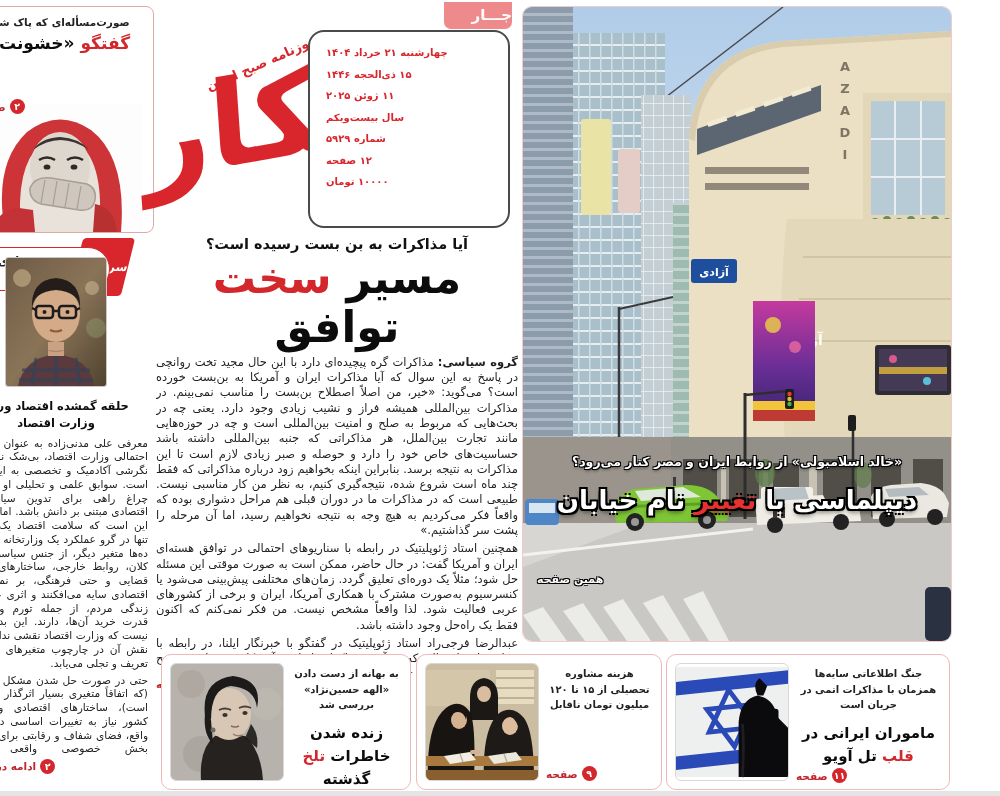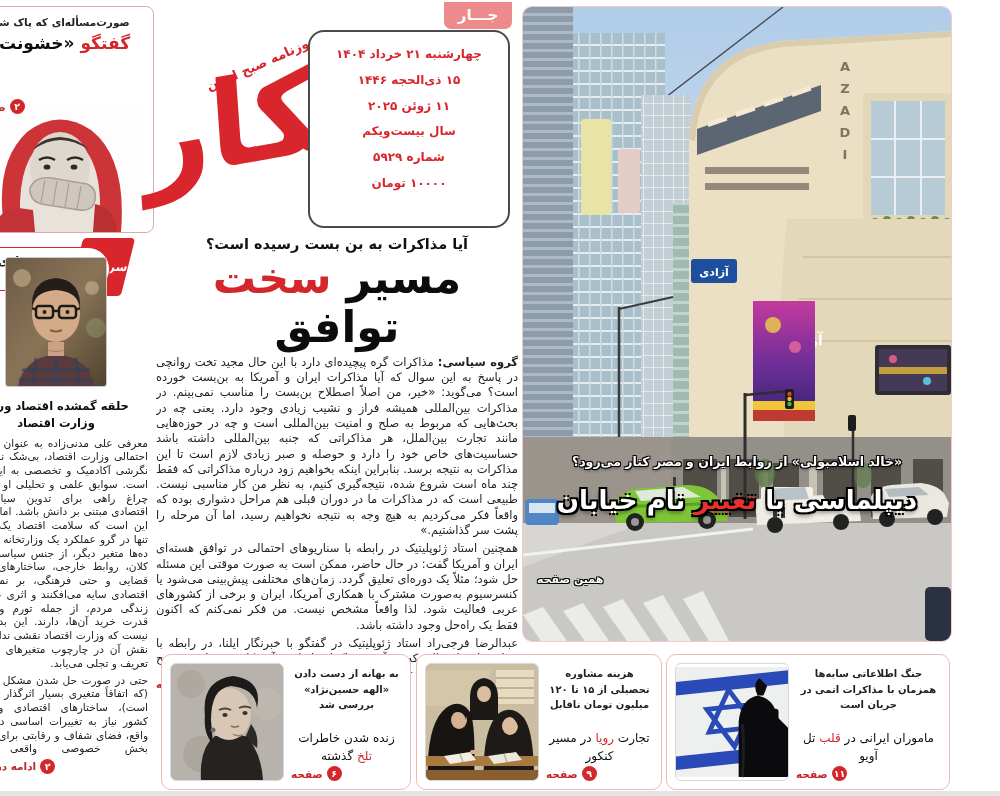--- a/index.html
+++ b/index.html
@@ -13,28 +13,28 @@
   .tl-head{margin:3px 6px 0;text-align:center;font-size:17px;font-weight:bold;color:#0d0d0d;line-height:1.5;}
   .tl-badge{position:absolute;left:9px;top:92px;z-index:3;}
   .tl-photo{position:absolute;bottom:0;left:50%;transform:translateX(-50%);width:168px;height:128px;}
   
   .badge-row{display:flex;justify-content:flex-end;align-items:center;gap:4px;}
   .pnum{display:inline-flex;min-width:15px;height:15px;padding:0 2px;border-radius:9px;background:#d4272c;
         color:#fff;font-size:9.5px;font-weight:bold;align-items:center;justify-content:center;box-sizing:border-box;}
   .plabel{font-size:10.5px;font-weight:bold;color:#c2262b;}
   
   .corner-banner{position:absolute;left:488px;top:2px;width:68px;height:27px;background:#ef8a8c;color:#fff;
-        font-weight:bold;font-size:15px;text-align:center;line-height:26px;border-radius:0 0 7px 7px;z-index:3;}
+        font-weight:bold;font-size:15px;line-height:26px;border-radius:0 0 7px 7px;z-index:3;}
   .logo{position:absolute;left:188px;top:10px;width:310px;height:212px;color:#d9262c;font-size:118px;
         font-weight:bold;text-align:center;line-height:205px;transform:rotate(-10deg) skewX(-6deg);z-index:1;}
   .tagline{position:absolute;left:246px;top:56px;color:#d9262c;font-size:13px;font-weight:bold;
         transform:rotate(-24deg);z-index:2;}
   .datebox{position:absolute;left:352px;top:30px;width:202px;height:198px;background:#fff;border:2px solid #4a4a4a;
-        border-radius:16px;box-sizing:border-box;padding:10px 16px 0;color:#d9262c;font-size:12px;font-weight:600;
-        line-height:2.15;text-align:center;z-index:2;}
+        border-radius:16px;box-sizing:border-box;padding:10px 16px 0;color:#d9262c;font-size:10px;font-weight:600;
+        line-height:2.15;text-align:left;z-index:2;}
   
   .main-story{position:absolute;left:200px;top:236px;width:362px;height:424px;}
   .ms-kicker{text-align:center;font-size:14.5px;font-weight:bold;color:#111;}
   .ms-head{margin:2px 0 2px;text-align:center;font-size:43px;font-weight:bold;color:#0c0c0c;line-height:1.15;}
   .ms-body{font-size:11.5px;line-height:1.33;text-align:justify;color:#1f1f1f;height:318px;overflow:hidden;}
   .ms-body p{margin:0 0 3px;}
   .more-row{margin-top:4px;display:flex;justify-content:flex-end;align-items:center;gap:4px;}
   
   .photo-story{position:absolute;left:566px;top:6px;width:428px;height:634px;border:1px solid #f2caca;
         border-radius:10px;overflow:hidden;}
@@ -61,21 +61,21 @@
   .ed-body{font-size:10.6px;line-height:1.3;text-align:justify;color:#222;height:318px;overflow:hidden;}
   .ed-body p{margin:0 0 3px;}
   
   .bbox{position:absolute;top:654px;height:136px;background:#fff;border:1.5px solid #eeb9b9;border-radius:10px;
         display:flex;box-sizing:border-box;padding:8px;gap:7px;}
   .bphoto{flex:0 0 112px;width:112px;height:116px;border-radius:6px;overflow:hidden;align-self:center;
         border:1px solid #d8d8d8;}
   .bphoto svg{display:block;width:100%;height:100%;}
   .btext{flex:1;display:flex;flex-direction:column;align-items:center;text-align:center;padding-top:3px;min-width:0;}
   .bkicker{font-size:10px;font-weight:600;color:#222;line-height:1.55;}
-  .bhead{margin-top:16px;font-size:12px;font-weight:normal;color:#0c0c0c;line-height:1.55;}
+  .bhead{margin-top:9px;font-size:15px;font-weight:bold;color:#0c0c0c;line-height:1.55;}
   .bbadge{margin-top:auto;align-self:flex-end;}
   .bottom-strip{position:absolute;left:0;right:0;bottom:0;height:5px;background:#e4e4e4;}
 </style>
 </head>
 <body>
 
 <div id="page">
 
   <section class="tl-box">
     <div class="tl-kicker">صورت‌مسأله‌ای که پاک شد!</div>
@@ -116,20 +116,21 @@
   <header>
     <div class="corner-banner">جـــار</div>
     <div class="logo">ابتکار</div>
     <div class="tagline">روزنامه صبح ایران</div>
     <div class="datebox">
       <div>چهارشنبه ۲۱ خرداد ۱۴۰۴</div>
       <div>۱۵ ذی‌الحجه ۱۴۴۶</div>
       <div>۱۱ ژوئن ۲۰۲۵</div>
       <div>سال بیست‌ویکم</div>
       <div>شماره ۵۹۲۹</div>
+      <div>۱۲ صفحه</div>
       <div>۱۰۰۰۰ تومان</div>
     </div>
   </header>
 
   <section class="main-story">
     <div class="ms-kicker">آیا مذاکرات به بن بست رسیده است؟</div>
     <h1 class="ms-head"><span>مسیر</span> <span class="red">سخت</span> <span>توافق</span></h1>
     <div class="ms-body">
       <p><strong>گروه سیاسی:</strong>
          <span>مذاکرات گره پیچیده‌ای دارد با این حال مجید تخت روانچی در پاسخ به این سوال که آیا مذاکرات ایران و آمریکا به بن‌بست خورده است؟ می‌گوید: «خیر، من اصلاً اصطلاح بن‌بست را مناسب نمی‌بینم. در مذاکرات بین‌المللی همیشه فراز و نشیب زیادی وجود دارد. یعنی چه در بحث‌هایی که مربوط به صلح و امنیت بین‌المللی است و چه در حوزه‌هایی مانند تجارت بین‌الملل، هر مذاکراتی که جنبه بین‌المللی داشته باشد حساسیت‌های خاص خود را دارد و حوصله و صبر زیادی لازم است تا این مذاکرات به نتیجه برسد. بنابراین اینکه بخواهیم زود درباره مذاکراتی که فقط چند ماه است شروع شده، نتیجه‌گیری کنیم، به نظر من کار مناسبی نیست. طبیعی است که در مذاکرات ما در دوران قبلی هم مراحل دشواری بوده که واقعاً فکر می‌کردیم به هیچ وجه به نتیجه نخواهیم رسید، اما آن مرحله را پشت سر گذاشتیم.»</span></p>
@@ -385,21 +386,20 @@
         <path d="M60,62 Q64,64 68,62" stroke="#8a6a58" stroke-width="1.6" fill="none"></path>
         <path d="M62,70 Q66,73 72,71" stroke="#9a7a66" stroke-width="1.4" fill="none"></path>
         <circle cx="42" cy="66" r="2.5" fill="#6a6a6a"></circle>
       </svg>
     </div>
   </section>
 
   <section class="bbox" style="left:460px;width:246px;">
     <div class="btext">
       <div class="bkicker">هزینه مشاوره تحصیلی از ۱۵ تا ۱۲۰ میلیون تومان ناقابل</div>
-      <div class="bhead"><span>تجارت</span> <span class="red">رویا</span> <span>در مسیر کنکور</span></div>
       <div class="bbadge badge-row">
         <span class="pnum">۹</span>
         <span class="plabel">صفحه</span>
       </div>
     </div>
     <div class="bphoto">
       <svg viewBox="0 0 112 116" aria-hidden="true">
         <rect width="112" height="116" fill="#cbbda1"></rect>
         <rect x="70" y="6" width="38" height="34" fill="#e6dcc2"></rect>
         <path d="M70,14 h38 M70,24 h38 M70,34 h38" stroke="#c0b293" stroke-width="2"></path>

